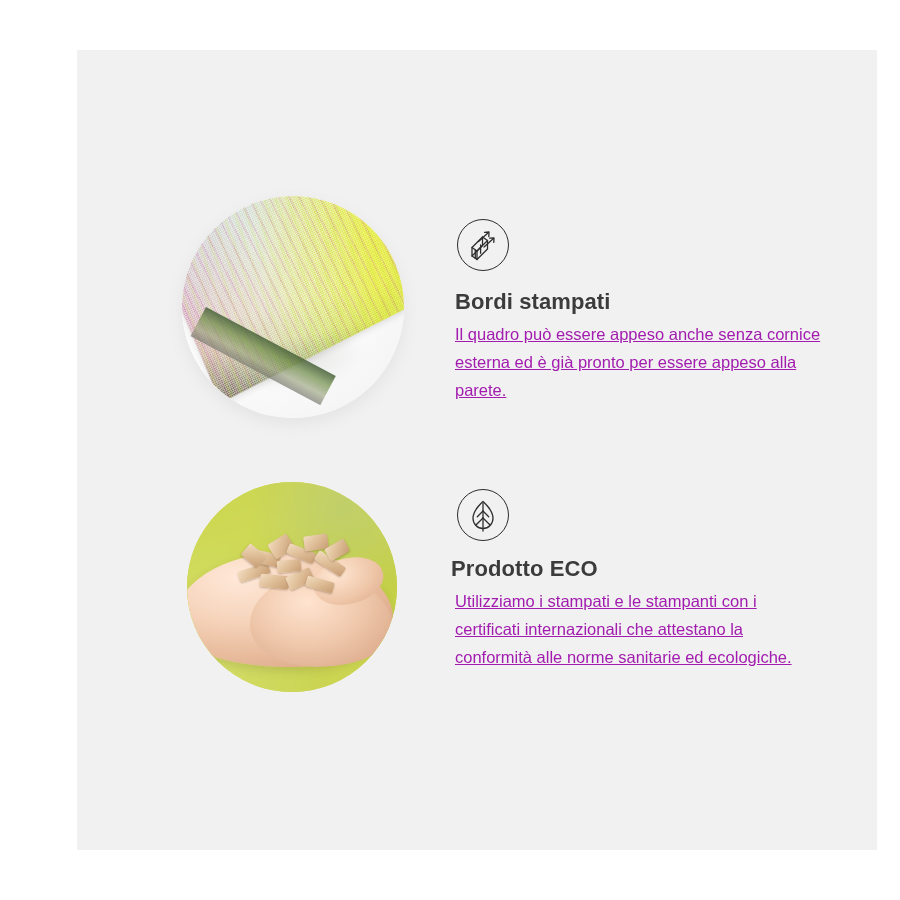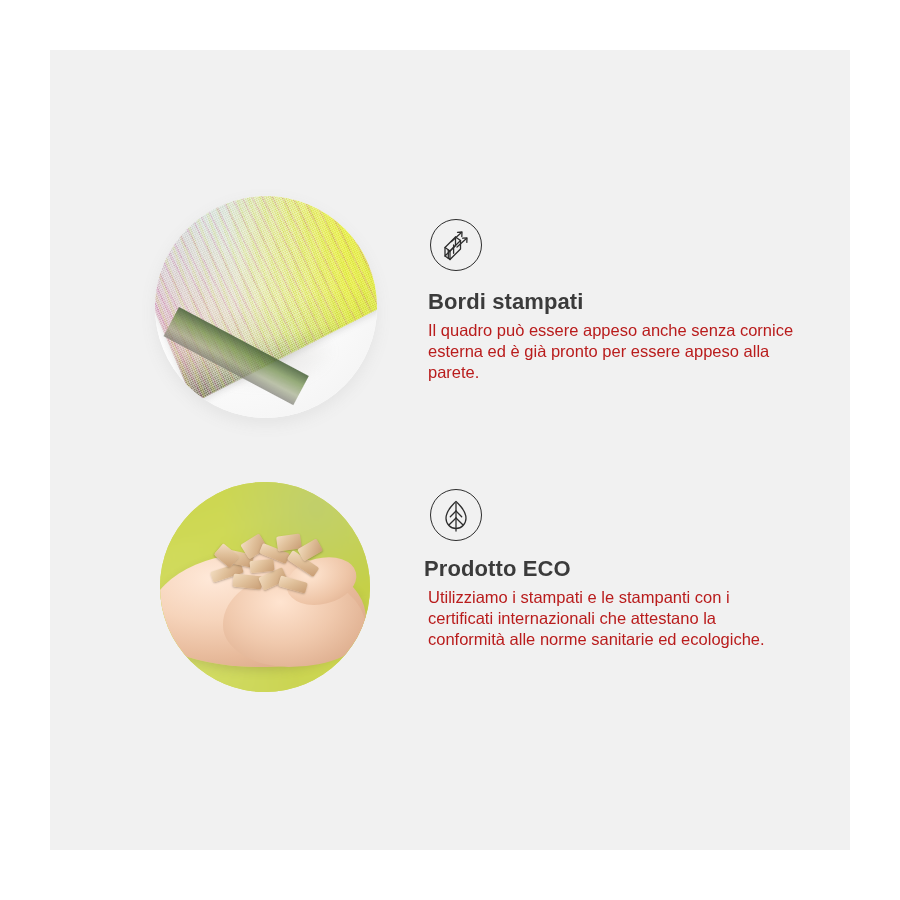--- a/index.html
+++ b/index.html
@@ -11,20 +11,21 @@
     width: 900px;
     height: 900px;
     font-family: "Liberation Sans", sans-serif;
     overflow: hidden;
   }
   .canvas-root {
     position: relative;
     width: 808px;
     height: 900px;
     background: #ffffff;
+    margin-left: 27px;
   }
   
   .panel {
     position: absolute;
     left: 50px;
     top: 50px;
     width: 800px;
     height: 800px;
     background: #f1f1f1;
   }
@@ -227,23 +228,24 @@
     font-size: 22px;
     font-weight: 600;
     color: #3b3b3b;
     letter-spacing: .1px;
     white-space: nowrap;
   }
   .feature-body {
     position: absolute;
     margin: 0;
     font-size: 16.5px;
-    line-height: 21px;
-    color: #b91c1c;
+    line-height: 28px;
+    color: #a21caf;
     width: 368px;
+    text-decoration: underline;
   }
   #heading-printed-edges { left: 428px; top: 289px; }
   #body-printed-edges    { left: 428px; top: 320px; }
   #heading-eco           { left: 424px; top: 556px; }
   #body-eco              { left: 428px; top: 587px; }
 </style>
 </head>
 <body>
 
 <div class="canvas-root">

